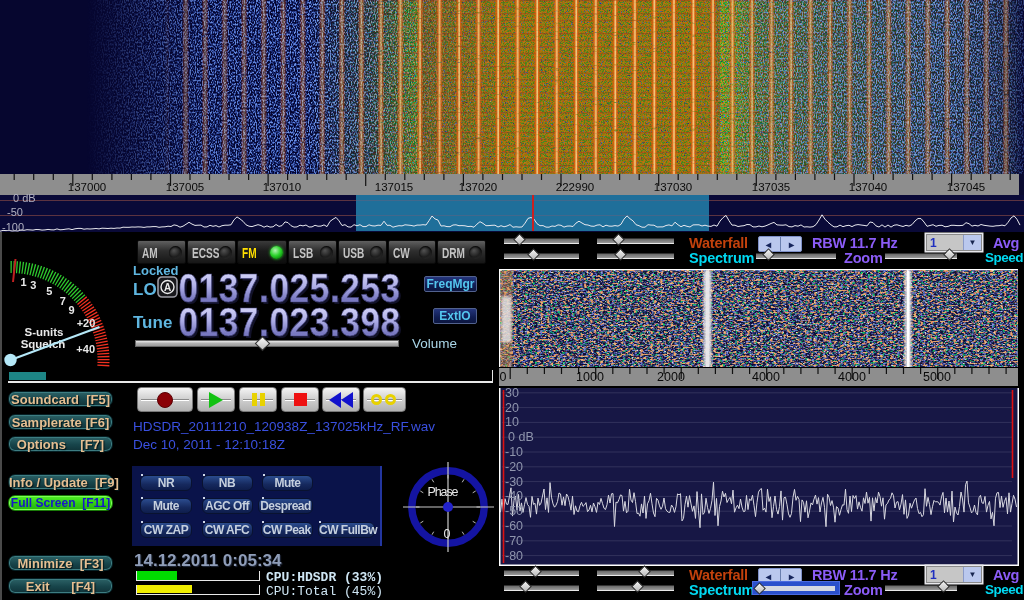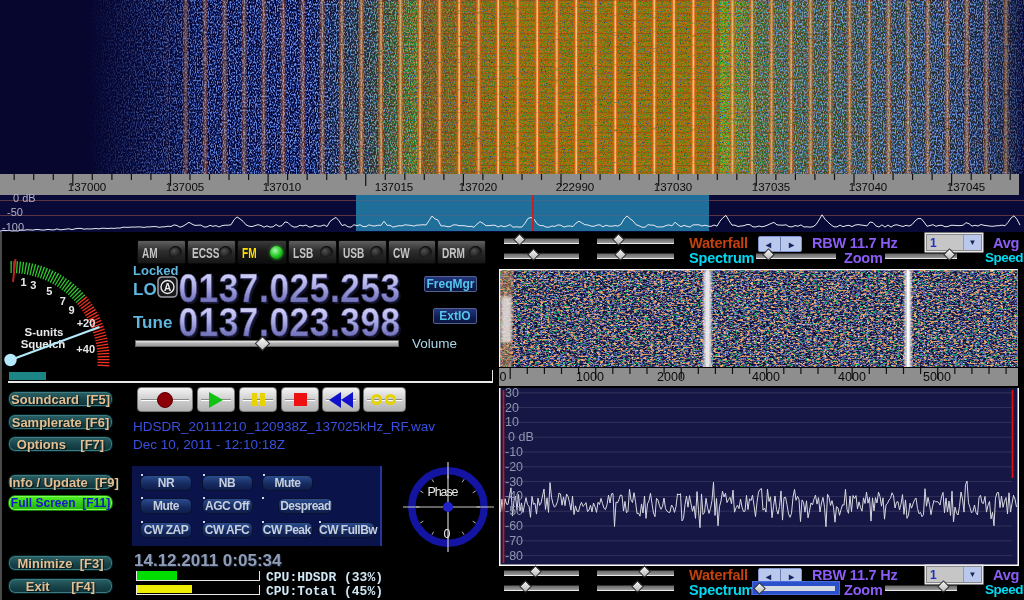--- a/index.html
+++ b/index.html
@@ -321,21 +321,21 @@
 <div class="dspbtn" style="left:140px;top:474.5px;width:52px">NR</div>
 <div class="abs" style="left:141px;top:473.5px;width:2px;height:2px;background:#cfd8e8"></div>
 <div class="dspbtn" style="left:201.5px;top:474.5px;width:51px">NB</div>
 <div class="abs" style="left:202.5px;top:473.5px;width:2px;height:2px;background:#cfd8e8"></div>
 <div class="dspbtn" style="left:262px;top:474.5px;width:51px">Mute</div>
 <div class="abs" style="left:263px;top:473.5px;width:2px;height:2px;background:#cfd8e8"></div>
 <div class="dspbtn" style="left:140px;top:497.5px;width:52px">Mute</div>
 <div class="abs" style="left:141px;top:496.5px;width:2px;height:2px;background:#cfd8e8"></div>
 <div class="dspbtn" style="left:201.5px;top:497.5px;width:51px">AGC Off</div>
 <div class="abs" style="left:202.5px;top:496.5px;width:2px;height:2px;background:#cfd8e8"></div>
-<div class="dspbtn" style="left:278px;top:497.5px;width:55px">Despread</div>
+<div class="dspbtn" style="left:258px;top:497.5px;width:55px">Despread</div>
 <div class="abs" style="left:261.5px;top:496.5px;width:2px;height:2px;background:#cfd8e8"></div>
 <div class="dspbtn" style="left:140px;top:521.5px;width:52px">CW ZAP</div>
 <div class="abs" style="left:141px;top:520.5px;width:2px;height:2px;background:#cfd8e8"></div>
 <div class="dspbtn" style="left:201.5px;top:521.5px;width:51px">CW AFC</div>
 <div class="abs" style="left:202.5px;top:520.5px;width:2px;height:2px;background:#cfd8e8"></div>
 <div class="dspbtn" style="left:260.5px;top:521.5px;width:52.5px">CW Peak</div>
 <div class="abs" style="left:261.5px;top:520.5px;width:2px;height:2px;background:#cfd8e8"></div>
 <div class="dspbtn" style="left:318px;top:521.5px;width:57px">CW FullBw</div>
 <div class="abs" style="left:319px;top:520.5px;width:2px;height:2px;background:#cfd8e8"></div>
 <svg class="abs" style="left:395px;top:455px" width="110" height="110">
@@ -360,21 +360,21 @@
 </svg>
 
 <div class="abs" style="left:134px;top:551px;font-size:17px;font-weight:bold;color:#8f9db8;text-shadow:1px 1px 1px #20283a">14.12.2011 0:05:34</div>
 <div class="abs" style="left:136px;top:571px;width:124px;height:10px;border-bottom:1.5px solid #e8e8e8;border-right:1.5px solid #e8e8e8;border-left:1.5px solid #e8e8e8">
 <div style="position:absolute;left:0;top:0;width:40px;height:8.5px;background:#00dc00"></div>
   </div>
 <div class="abs" style="left:136px;top:584.5px;width:124px;height:10px;border-bottom:1.5px solid #e8e8e8;border-right:1.5px solid #e8e8e8;border-left:1.5px solid #e8e8e8">
 <div style="position:absolute;left:0;top:0;width:55px;height:8.5px;background:#f0ee00"></div>
   </div>
 <div class="abs" style="left:266px;top:570px;font-family:'Liberation Mono',monospace;font-size:13px;font-weight:bold;color:#cfe6f4">CPU:HDSDR (33%)</div>
-<div class="abs" style="left:266px;top:583.5px;font-family:'Liberation Mono',monospace;font-size:13px;font-weight:bold;color:#cfe6f4">CPU:Total (45%)</div>
+<div class="abs" style="left:266px;top:583.5px;font-family:'Liberation Mono',monospace;font-size:13px;font-weight:normal;color:#cfe6f4">CPU:Total (45%)</div>
 <div class="sl-track" style="left:504px;top:238px;width:75px"></div>
 <div class="sl-thumb" style="left:514.5px;top:235px"></div>
 <div class="sl-track" style="left:597px;top:238px;width:77px"></div>
 <div class="sl-thumb" style="left:613.5px;top:235px"></div>
 <div class="wlbl red" style="left:689px;top:235px">Waterfall</div>
 <div class="arrbox" style="left:758px;top:236px">
     <span style="position:absolute;left:7px;top:0">◂</span>
     <span style="position:absolute;right:7px;top:0">▸</span>
     <span style="position:absolute;left:21px;top:0;bottom:0;width:1px;background:#6a7fae"></span>
   </div>

